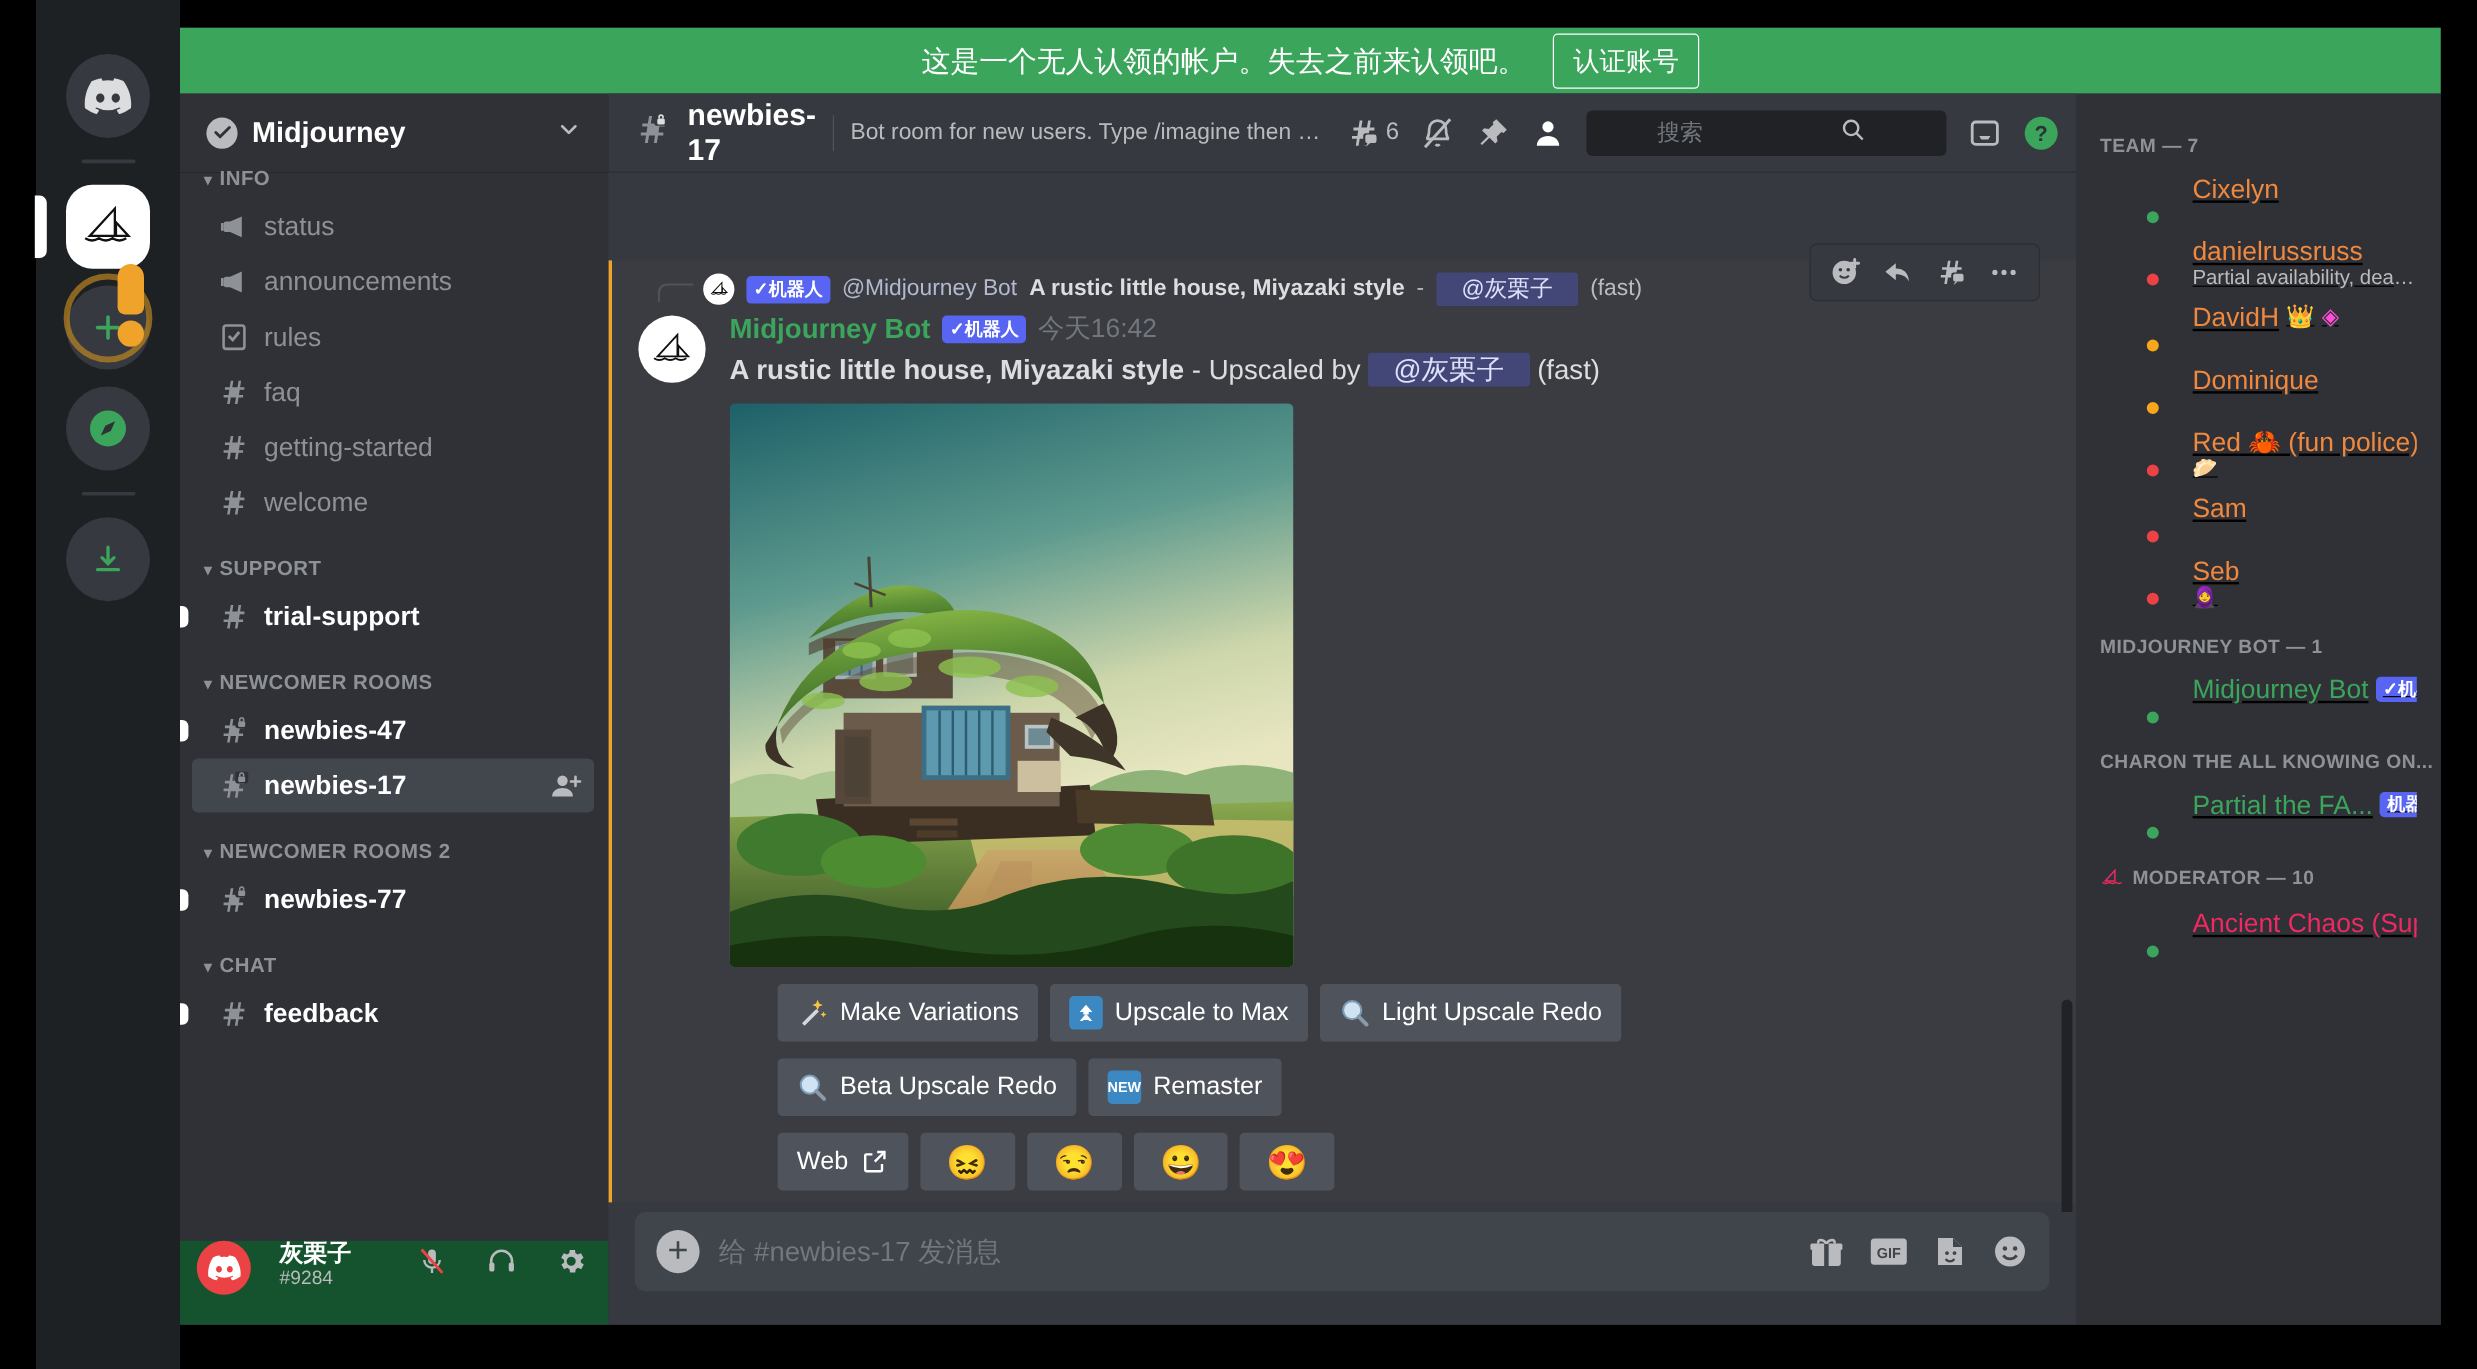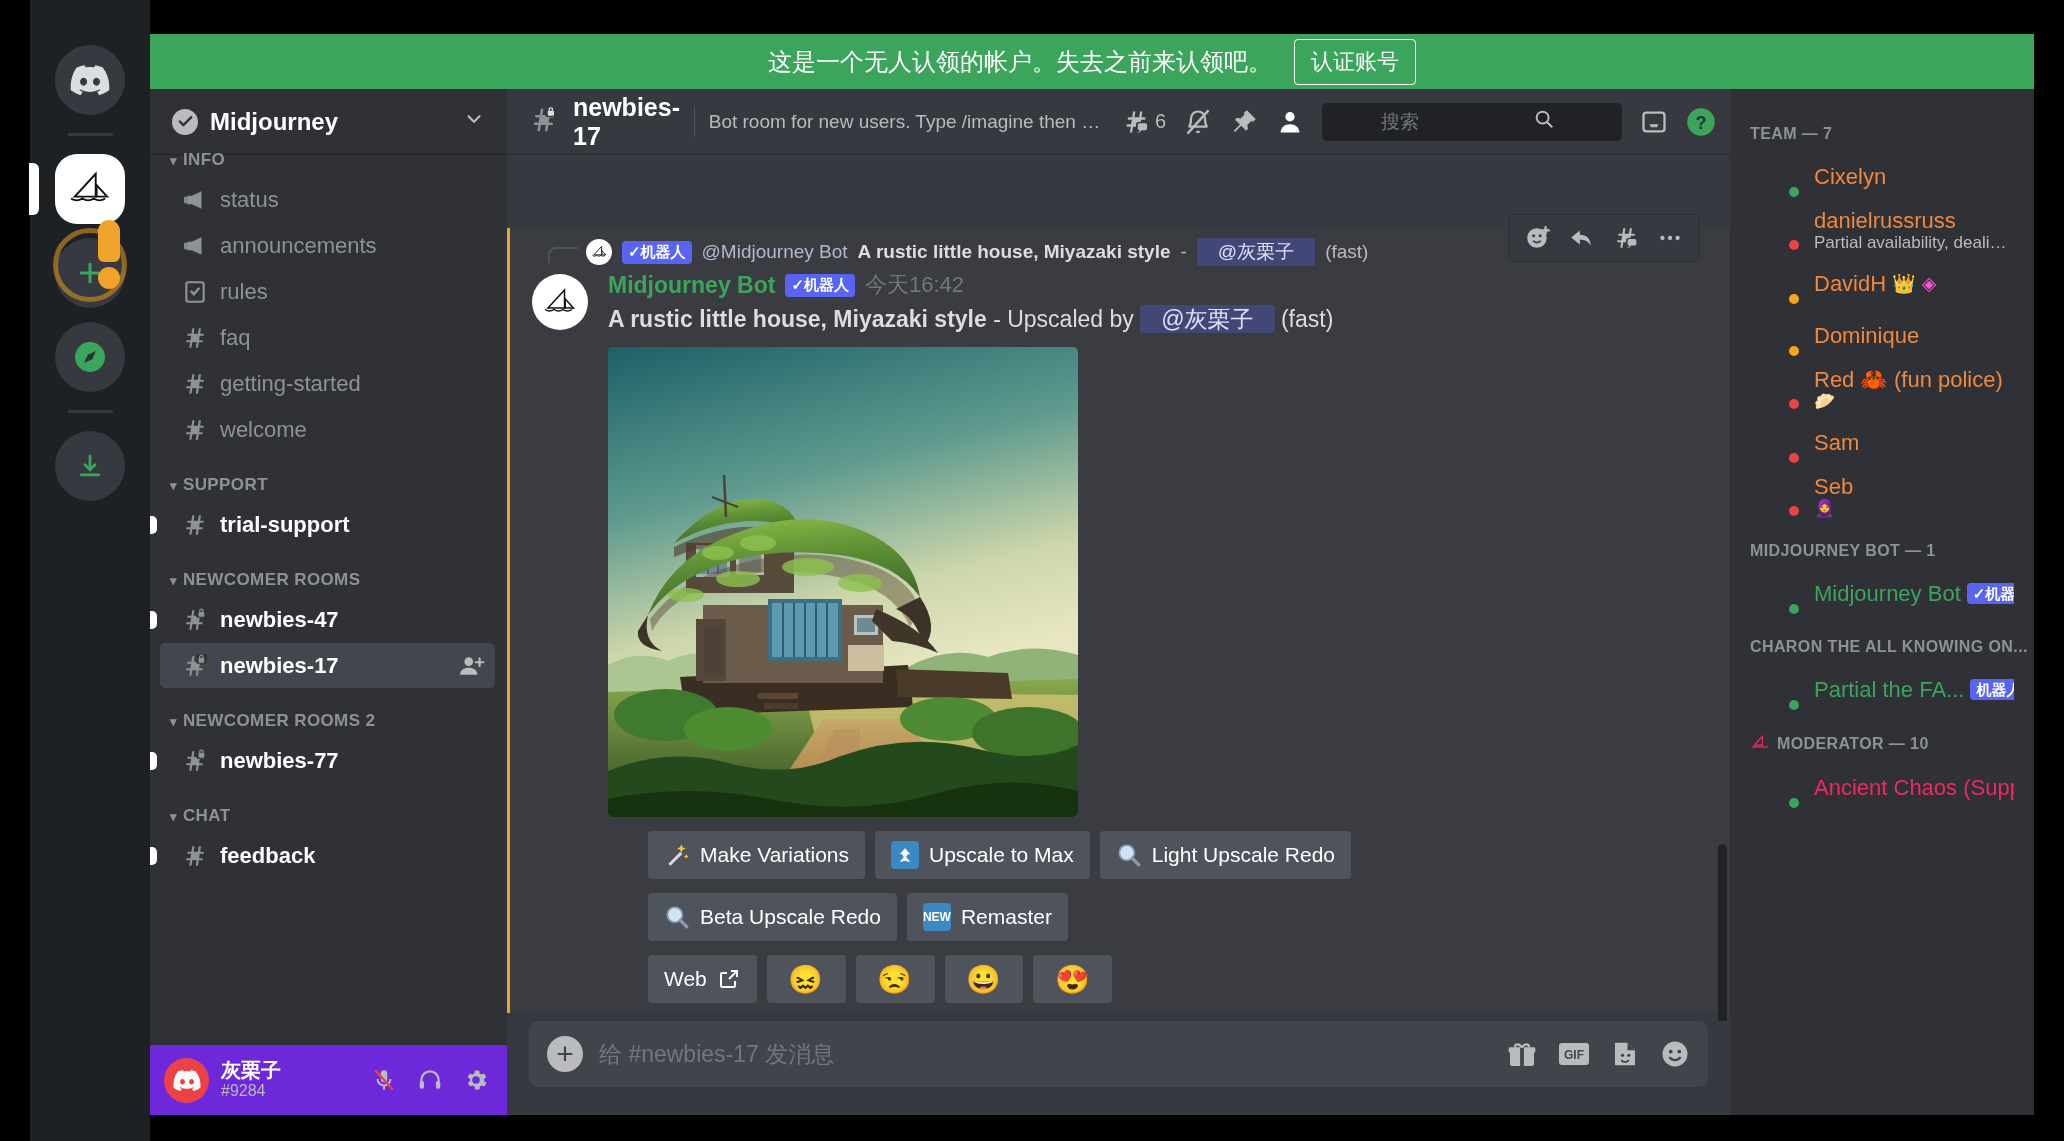--- a/index.html
+++ b/index.html
@@ -24,21 +24,21 @@
   
   .halo { position:absolute; width:74px; height:74px; border-radius:50%;
     border:5px solid rgba(200,140,30,.65); pointer-events:none; }
   .bang { position:absolute; width:26px; pointer-events:none; }
   .bang i { display:block; width:22px; height:42px; background:#f0a32a;
     border-radius:11px 11px 6px 6px; }
   .bang b { display:block; width:22px; height:22px; background:#f0a32a;
     border-radius:50%; margin-top:5px; }
 
   
-  .win { position:absolute; left:150px; top:34px; width:1884px; height:1081px;
+  .win { position:absolute; left:150px; top:23px; width:1884px; height:1081px;
     background:#36393f; overflow:hidden; }
 
   
   .banner { height:55px; background:#3ba55c; display:flex; align-items:center;
     justify-content:center; gap:22px; color:#fff; }
   .banner-text { font-size:24px; }
   .banner-btn { border:1px solid #fff; border-radius:4px; padding:7px 16px;
     font-size:22px; background:transparent; color:#fff; cursor:pointer;
     font-family:"Liberation Sans",sans-serif; }
 
@@ -62,22 +62,22 @@
   .chan { height:45px; margin:1px 12px 1px 10px; border-radius:5px;
     display:flex; align-items:center; padding:0 10px 0 22px; gap:12px;
     color:#8e9297; font-size:22px; cursor:pointer; position:relative; }
   .chan .ico { color:#8e9297; flex:none; display:flex; }
   .chan.unread { color:#fff; font-weight:600; }
   .chan.active { background:#42464d; color:#fff; font-weight:600; }
   .dot { position:absolute; left:-12px; width:9px; height:18px; background:#fff;
     border-radius:0 5px 5px 0; }
   .add-person { margin-left:auto; color:#b9bbbe; display:flex; }
 
-  .user-bar { height:70px; background:#6d28d9; display:flex; align-items:center;
-    padding:0 14px; gap:12px; flex:none; }
+  .user-bar { height:70px; background:#14532d; display:flex; align-items:flex-start;
+    padding:0 14px; gap:24px; flex:none; }
   .ub-av { width:45px; height:45px; border-radius:50%; background:#ed4245;
     display:flex; align-items:center; justify-content:center; flex:none;}
   .ub-names { flex:1; line-height:1.15; }
   .ub-name { color:#fff; font-size:20px; font-weight:bold; }
   .ub-tag { color:#b9bbbe; font-size:16px; }
   .ub-ico { color:#b9bbbe; padding:4px; cursor:pointer; display:flex; }
 
   
   .main { flex:1; display:flex; flex-direction:column; background:#36393f;
     min-width:0; }
@@ -155,22 +155,22 @@
   .cplace { color:#72767d; font-size:23px; flex:1; }
   .cicons { display:flex; gap:20px; align-items:center; }
   .cicons .ci { color:#b9bbbe; cursor:pointer; display:flex; }
 
   
   .members { width:304px; background:#2f3136; flex:none; padding-top:18px;
     overflow:hidden; }
   .mcat { color:#8e9297; font-size:16px; font-weight:bold; letter-spacing:.4px;
     padding:18px 12px 8px 20px; display:flex; align-items:center; gap:7px;
     white-space:nowrap; overflow:hidden; text-overflow:ellipsis; }
-  .mrow { display:flex; align-items:center; gap:14px; padding:5px 12px 5px 20px;
-    cursor:pointer; border-radius:5px; margin:0 8px; }
+  .mrow { display:flex; align-items:flex-start; gap:27px; padding:5px 12px 5px 20px;
+    cursor:pointer; border-radius:5px; margin:0 8px;text-decoration:underline; }
   .mav { width:42px; height:42px; border-radius:50%; position:relative;
     flex:none; overflow:visible; }
   .mav .inner { width:42px; height:42px; border-radius:50%; overflow:hidden; }
   .pres { position:absolute; right:-2px; bottom:-2px; width:16px; height:16px;
     border-radius:50%; border:3px solid #2f3136; }
   .pres.on { background:#3ba55c; }
   .pres.idle { background:#faa61a; }
   .pres.dnd { background:#ed4245; }
   .minfo { min-width:0; line-height:1.15; }
   .mname { font-size:22px; white-space:nowrap; overflow:hidden;

